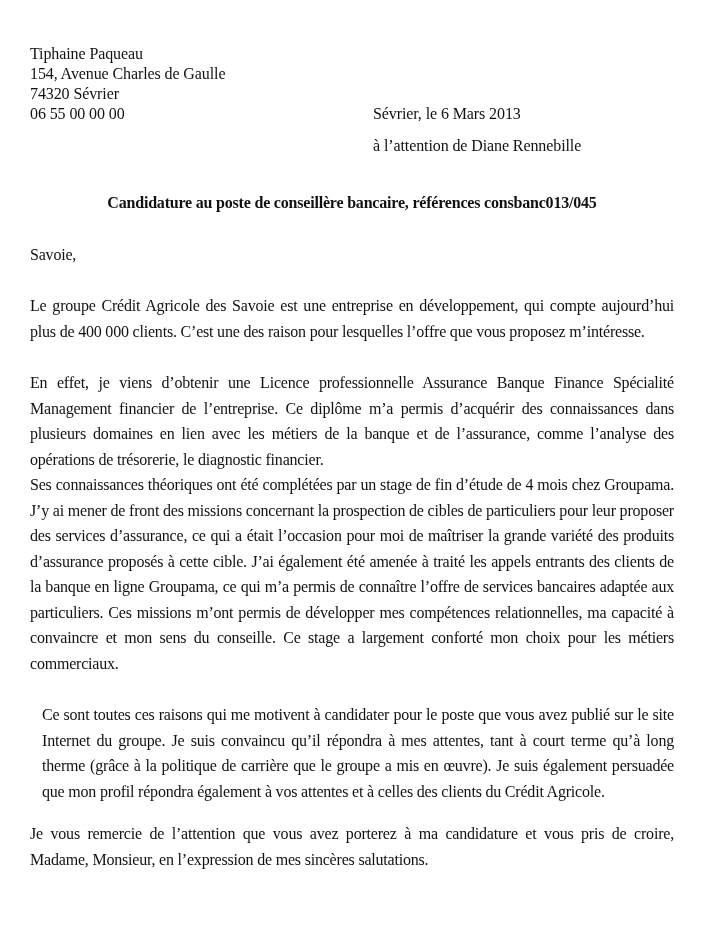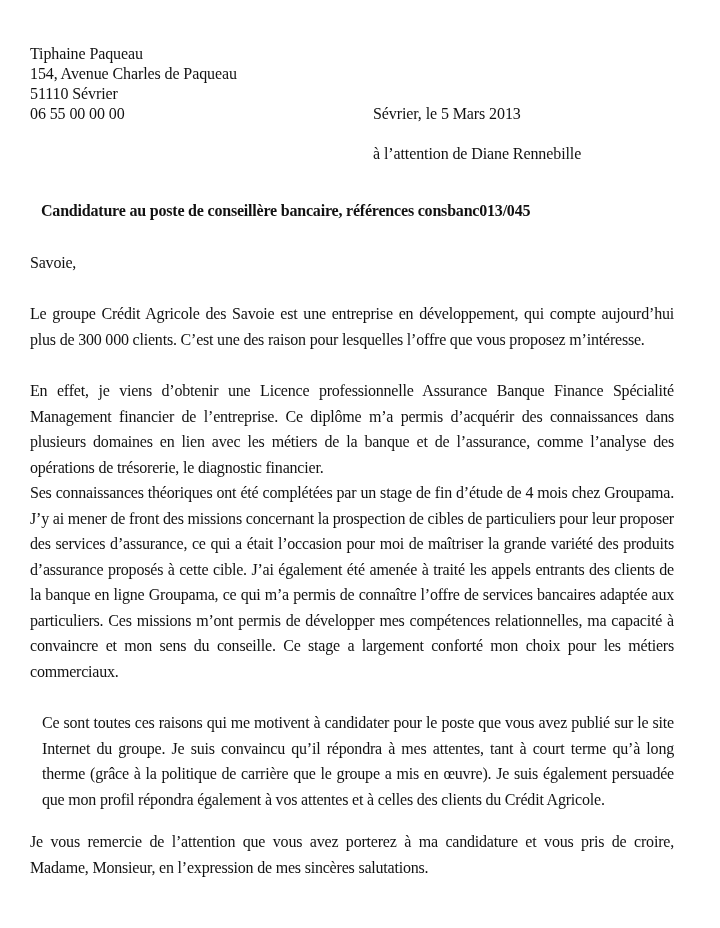--- a/index.html
+++ b/index.html
@@ -22,71 +22,71 @@
   .header {
     font-size: 16px;
     line-height: 20px;
     letter-spacing: -0.1px;
   }
   .hline { white-space: nowrap; }
   .hrow { display: flex; align-items: center; }
   .hrow .lcol { flex: 0 0 343px; white-space: nowrap; }
   .hrow .rcol { flex: 1 1 auto; white-space: nowrap; }
   .email-row { margin-top: 9px; }
-  .attn-row  { margin-top: 20px; }
+  .attn-row  { margin-top: 12px; }
   
   .body-text {
     font-size: 16px;
     line-height: 25.5px;
     letter-spacing: -0.2px;
   }
   .subject {
-    margin: 34px 0 26px 11px;
+    margin: 34px 0 26px 0;
     font-weight: bold;
-    text-align: left;
+    text-align: center;
   }
   .salutation { margin: 0 0 26px 0; }
   p.para {
     margin: 0 0 26px 0;
     text-align: justify;
     hyphens: none;
   }
   .para-group { margin: 0 0 26px 0; }
   .para-group p.para { margin: 0; }
   p.para.pre-closing { margin-bottom: 17px; margin-left: 12px; }
   p.para.closing { margin-bottom: 0; }
 </style>
 </head>
 <body>
 
 <div class="page">
 
   <div class="header">
     <div class="hline">Tiphaine Paqueau</div>
-    <div class="hline">154, Avenue Charles de Paqueau</div>
-    <div class="hline">51110 Sévrier</div>
+    <div class="hline">154, Avenue Charles de Gaulle</div>
+    <div class="hline">74320 Sévrier</div>
 
     <div class="hrow">
       <span class="lcol">06 55 00 00 00</span>
-      <span class="rcol">Sévrier, le 5 Mars 2013</span>
+      <span class="rcol">Sévrier, le 6 Mars 2013</span>
     </div>
 
 
     <div class="hrow attn-row">
       <span class="lcol"></span>
       <span class="rcol">à l’attention de Diane Rennebille</span>
     </div>
   </div>
 
   <div class="body-text">
     <p class="subject">Candidature au poste de conseillère bancaire, références consbanc013/045</p>
 
     <p class="salutation">Savoie,</p>
 
-    <p class="para">Le groupe Crédit Agricole des Savoie est une entreprise en développement, qui compte aujourd’hui plus de 300 000 clients. C’est une des raison pour lesquelles l’offre que vous proposez m’intéresse.</p>
+    <p class="para">Le groupe Crédit Agricole des Savoie est une entreprise en développement, qui compte aujourd’hui plus de 400 000 clients. C’est une des raison pour lesquelles l’offre que vous proposez m’intéresse.</p>
 
     <div class="para-group">
       <p class="para">En effet,  je viens d’obtenir une Licence professionnelle Assurance Banque Finance Spécialité Management financier de l’entreprise. Ce diplôme m’a permis d’acquérir des connaissances dans plusieurs domaines en lien avec les métiers de la banque et de l’assurance, comme l’analyse des opérations de trésorerie, le diagnostic financier.</p>
       <p class="para">Ses connaissances théoriques ont été complétées par un stage de fin d’étude de 4 mois chez Groupama. J’y ai mener de front des missions concernant la prospection de cibles de particuliers pour leur proposer des services d’assurance, ce qui a était l’occasion pour moi de maîtriser la grande variété des produits d’assurance  proposés à cette cible. J’ai également été amenée à traité les appels entrants des clients de la banque en ligne Groupama, ce qui m’a permis de connaître l’offre de services bancaires adaptée aux particuliers. Ces missions m’ont permis de développer mes compétences relationnelles, ma capacité à convaincre et mon sens du conseille. Ce stage a largement conforté mon choix pour les métiers commerciaux.</p>
     </div>
 
     <p class="para pre-closing">Ce sont toutes ces raisons qui me motivent à candidater pour le poste que vous avez publié sur le site Internet du groupe. Je suis convaincu qu’il répondra à mes attentes, tant à court terme qu’à long therme (grâce à la politique de carrière que le groupe a mis en œuvre). Je suis également persuadée que mon profil répondra également à vos attentes et à celles des clients du Crédit Agricole.</p>
 
     <p class="para closing">Je vous remercie de l’attention que vous avez porterez à ma candidature et vous pris de croire, Madame, Monsieur, en l’expression de mes sincères salutations.</p>
   </div>

